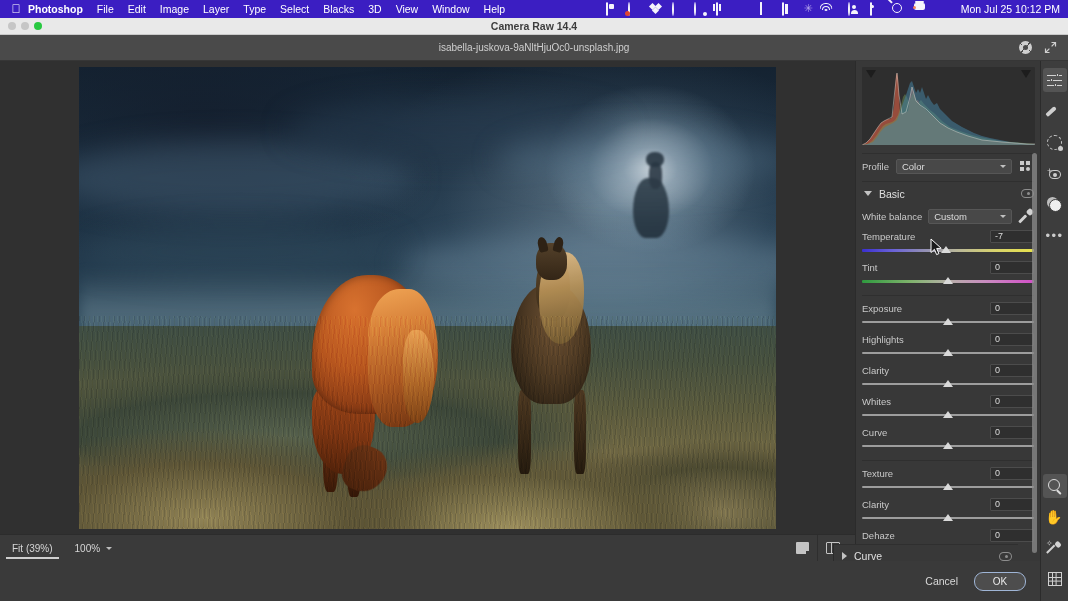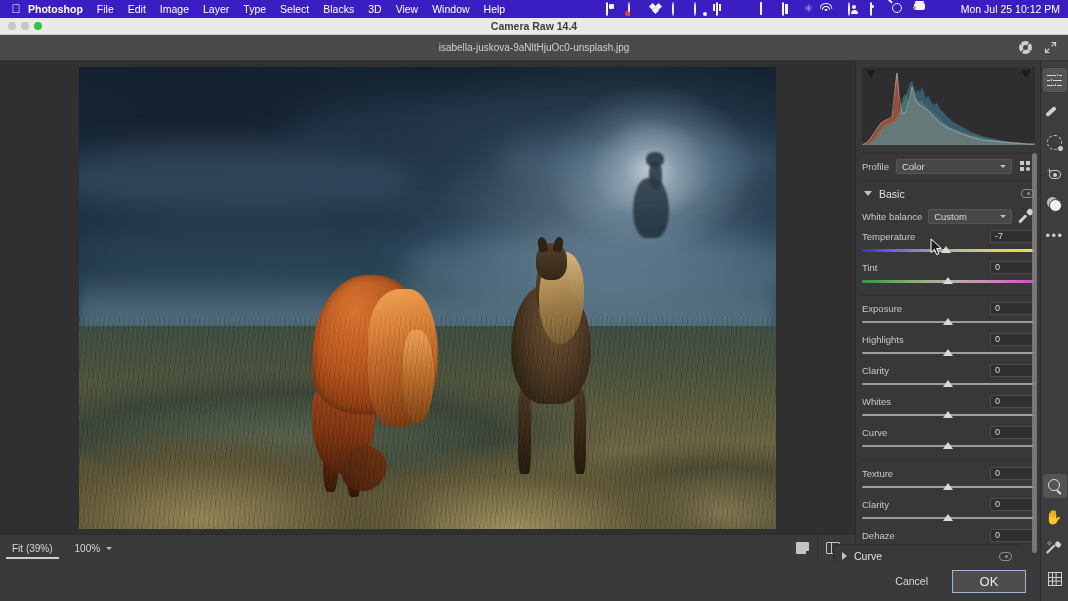--- a/index.html
+++ b/index.html
@@ -325,26 +325,26 @@
   .ic-wbtool .b{position:absolute;right:1px;top:1px;width:6px;height:5px;background:#d2d2d2;border-radius:2px;transform:rotate(45deg);}
   .ic-wbtool .t{position:absolute;left:0px;bottom:1px;width:11px;height:2.4px;background:#d2d2d2;transform:rotate(-45deg);transform-origin:left center;}
   .ic-wbtool .s{position:absolute;left:-1px;top:-1px;color:#d2d2d2;font-size:8px;line-height:8px;}
   .ic-gridtool{width:14px;height:14px;border:1.3px solid #d0d0d0;position:relative;}
   .ic-gridtool:before{content:"";position:absolute;left:3.6px;top:0;bottom:0;width:1.1px;background:#d0d0d0;box-shadow:3.6px 0 0 #d0d0d0;}
   .ic-gridtool:after{content:"";position:absolute;top:3.6px;left:0;right:0;height:1.1px;background:#d0d0d0;box-shadow:0 3.6px 0 #d0d0d0;}
 
   
   .footer{
     position:absolute;top:561px;left:0;width:1040px;height:40px;background:#3a3a3a;
-    display:flex;align-items:center;justify-content:flex-end;gap:14px;padding-right:14px;
+    display:flex;align-items:center;justify-content:flex-end;gap:6px;padding-right:14px;
   }
   .btn-cancel{font-size:10.5px;color:#d9d9d9;padding:4px 10px;}
   .btn-ok{
-    font-size:13px;color:#e9e9e9;padding:3px 0;width:74px;text-align:center;
-    border:1px solid #9fb5d6;border-radius:0;background:#4d4d4d;
+    font-size:10px;color:#e9e9e9;padding:3px 0;width:52px;text-align:center;
+    border:1px solid #9fb5d6;border-radius:9px;background:#4d4d4d;
   }
 
   
   .cursor{position:absolute;left:930px;top:238px;width:13px;height:18px;pointer-events:none;z-index:50;}
 </style>
 </head>
 <body>
 
 <div id="app">
 

